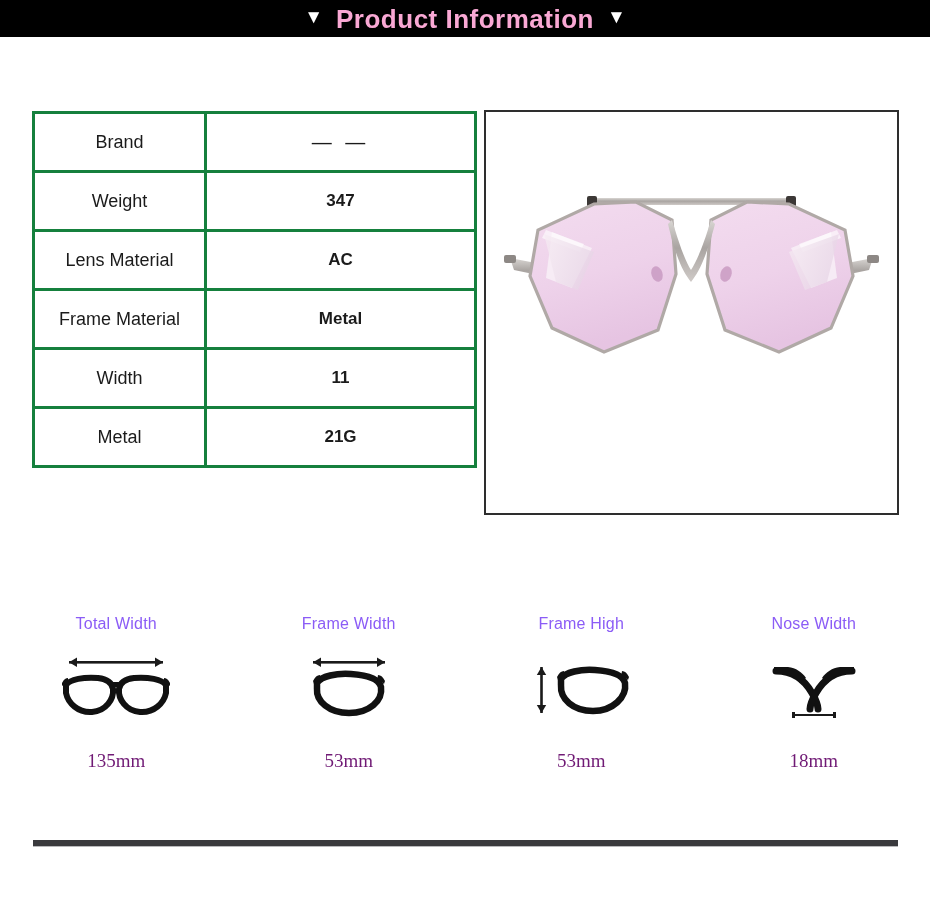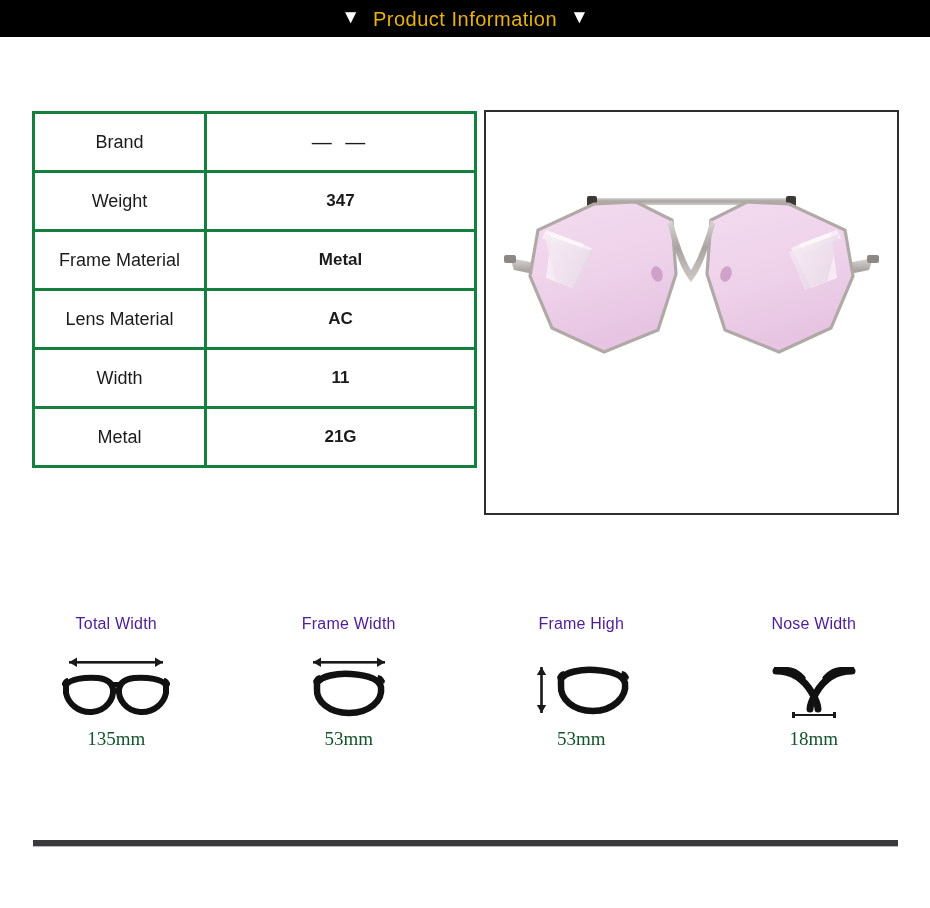--- a/index.html
+++ b/index.html
@@ -23,23 +23,23 @@
     left: 0;
     top: 0;
     width: 930px;
     height: 37px;
     background: #000000;
     display: flex;
     align-items: center;
     justify-content: center;
   }
   .header-title {
-    color: #eab308;
-    font-size: 20px;
-    font-weight: 400;
+    color: #f9a8d4;
+    font-size: 26px;
+    font-weight: 700;
     letter-spacing: 0.5px;
     line-height: 1;
     white-space: nowrap;
     font-family: "Liberation Sans", sans-serif;
   }
   .header-caret {
     color: #ffffff;
     font-size: 19px;
     line-height: 1;
     position: relative;
@@ -106,38 +106,38 @@
     display: flex;
   }
   .measure-item {
     flex: 1 1 0;
     display: flex;
     flex-direction: column;
     align-items: center;
   }
   .measure-label {
     font-size: 16px;
-    color: #4c1d95;
+    color: #8b5cf6;
     letter-spacing: 0.2px;
     height: 24px;
     line-height: 24px;
     white-space: nowrap;
   }
   .measure-figure {
     height: 80px;
     display: flex;
     align-items: center;
     justify-content: center;
     margin-top: 12px;
   }
   .measure-value {
     font-family: "Liberation Serif", serif;
     font-size: 19px;
-    color: #14532d;
-    margin-top: 0;
+    color: #701a75;
+    margin-top: 22px;
     white-space: nowrap;
   }
 
   
   .bottom-divider {
     position: absolute;
     left: 33px;
     top: 840px;
     width: 865px;
     height: 6px;
@@ -158,26 +158,26 @@
   <tbody>
     <tr>
       <td class="spec-label">Brand</td>
       <td class="spec-value dashes">— —</td>
     </tr>
     <tr>
       <td class="spec-label">Weight</td>
       <td class="spec-value">347</td>
     </tr>
     <tr>
+      <td class="spec-label">Lens Material</td>
+      <td class="spec-value">AC</td>
+    </tr>
+    <tr>
       <td class="spec-label">Frame Material</td>
       <td class="spec-value">Metal</td>
-    </tr>
-    <tr>
-      <td class="spec-label">Lens Material</td>
-      <td class="spec-value">AC</td>
     </tr>
     <tr>
       <td class="spec-label">Width</td>
       <td class="spec-value plain">11</td>
     </tr>
     <tr>
       <td class="spec-label">Metal</td>
       <td class="spec-value">21G</td>
     </tr>
   </tbody>

